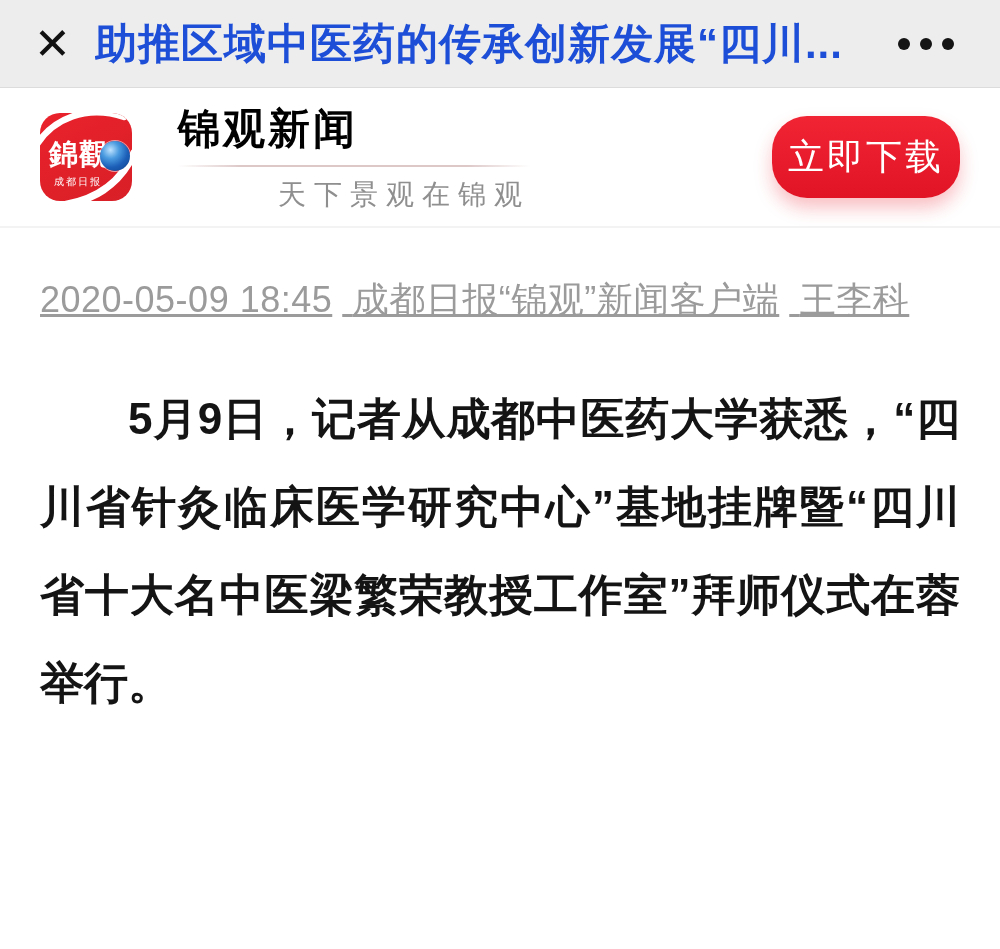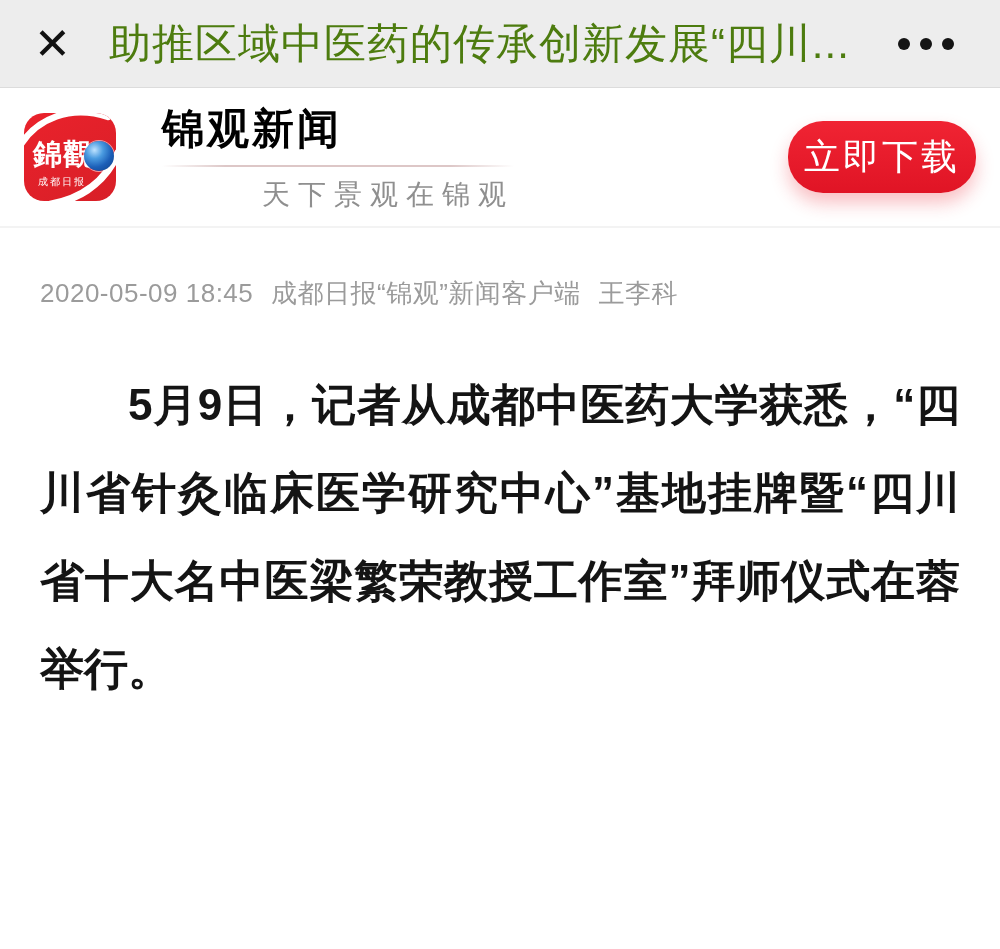--- a/index.html
+++ b/index.html
@@ -3,54 +3,54 @@
 <meta charset="utf-8">
 <style>
   * { margin:0; padding:0; box-sizing:border-box; }
   html,body { width:1000px; height:949px; background:#ffffff; overflow:hidden;
     font-family:"Liberation Sans","DejaVu Sans",sans-serif; }
 
   
   .topbar { height:88px; background:#ededed; display:flex; align-items:center;
     border-bottom:1px solid #dcdcdc; padding:0 34px; }
   .close { font-size:44px; line-height:1; color:#111; font-weight:400; cursor:pointer; }
-  .tb-title { margin-left:38px; font-size:42px; font-weight:400; color:#4d7c0f;
+  .tb-title { margin-left:24px; font-size:42px; font-weight:700; color:#1d4ed8;
     letter-spacing:1px; white-space:nowrap; overflow:hidden; }
   .more { margin-left:auto; display:flex; gap:10px; padding:14px 12px; cursor:pointer; }
   .more i { width:12px; height:12px; border-radius:50%; background:#141414; display:block; }
 
   
   .header { height:140px; background:#fff; display:flex; align-items:center;
-    padding:0 24px; border-bottom:2px solid #f3f3f3; }
+    padding:0 40px; border-bottom:2px solid #f3f3f3; }
   .logo { position:relative; width:92px; height:88px; border-radius:20px; overflow:hidden;
     background:linear-gradient(150deg,#ea222c 0%,#d81f27 100%); flex:0 0 auto; }
   .logo svg { position:absolute; inset:0; }
   .logo-main { position:absolute; top:22px; left:9px; color:#fff; font-size:29px;
     font-weight:700; letter-spacing:1px; font-family:"Liberation Serif","DejaVu Serif",serif; }
   .logo-sub { position:absolute; top:62px; left:14px; color:#fff; font-size:10px;
     letter-spacing:2px; font-family:"Liberation Serif","DejaVu Serif",serif; }
   .globe { position:absolute; top:28px; right:2px; width:30px; height:30px; border-radius:50%;
     background:radial-gradient(circle at 35% 30%,#bfe3ff 0%,#4a9be0 30%,#1c5fb8 60%,#0d3d85 100%);
     box-shadow:0 0 0 1px rgba(255,255,255,.55); }
   .name-block { margin-left:46px; width:352px; }
   .app-name { font-size:42px; font-weight:700; color:#000000; letter-spacing:3px; }
   .name-divider { height:2px; margin-top:8px;
     background:linear-gradient(90deg,rgba(224,200,200,0) 0%,#ddc7c7 18%,#ddc7c7 82%,rgba(224,200,200,0) 100%); }
   .tagline { margin-top:9px; font-size:28px; color:#8f8f8f; letter-spacing:8px;
     font-family:"Liberation Serif","DejaVu Serif",serif;text-align:right; }
-  .download { margin-left:auto; width:188px; height:72px; border:none; border-radius:35px;
+  .download { margin-left:auto; width:188px; height:82px; border:none; border-radius:35px;
     background:linear-gradient(180deg,#f02433 0%,#e01425 100%); color:#fff; font-size:36px;
     letter-spacing:3px; font-family:inherit; cursor:pointer;
     box-shadow:0 10px 18px rgba(234,30,44,.28); }
 
   
   .article { padding:0 40px; }
   .article h1 { margin-top:46px; font-size:57px; line-height:89px; font-weight:500;
     color:#000; letter-spacing:0; }
-  .meta { margin-top:48px; font-size:26px; color:#9b9b9b; letter-spacing:.5px; }
+  .meta { margin-top:48px; font-size:36px; color:#9b9b9b; letter-spacing:.5px;text-decoration:underline; }
   .meta span { margin-right:10px; }
   .article p { margin-top:50px; font-size:44px; line-height:88px; font-weight:700;
     color:#141414; text-align:justify; text-indent:2em; }
 </style>
 </head>
 <body>
 
 <div class="topbar">
   <span class="close">✕</span>
   <span class="tb-title">助推区域中医药的传承创新发展“四川...</span>

